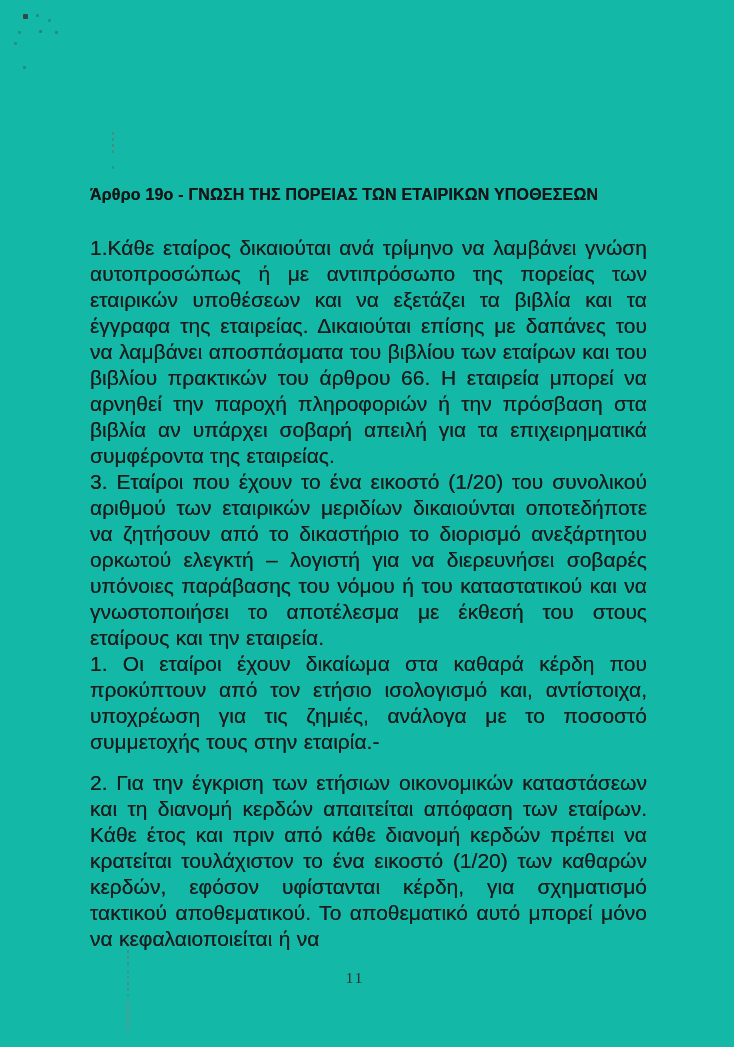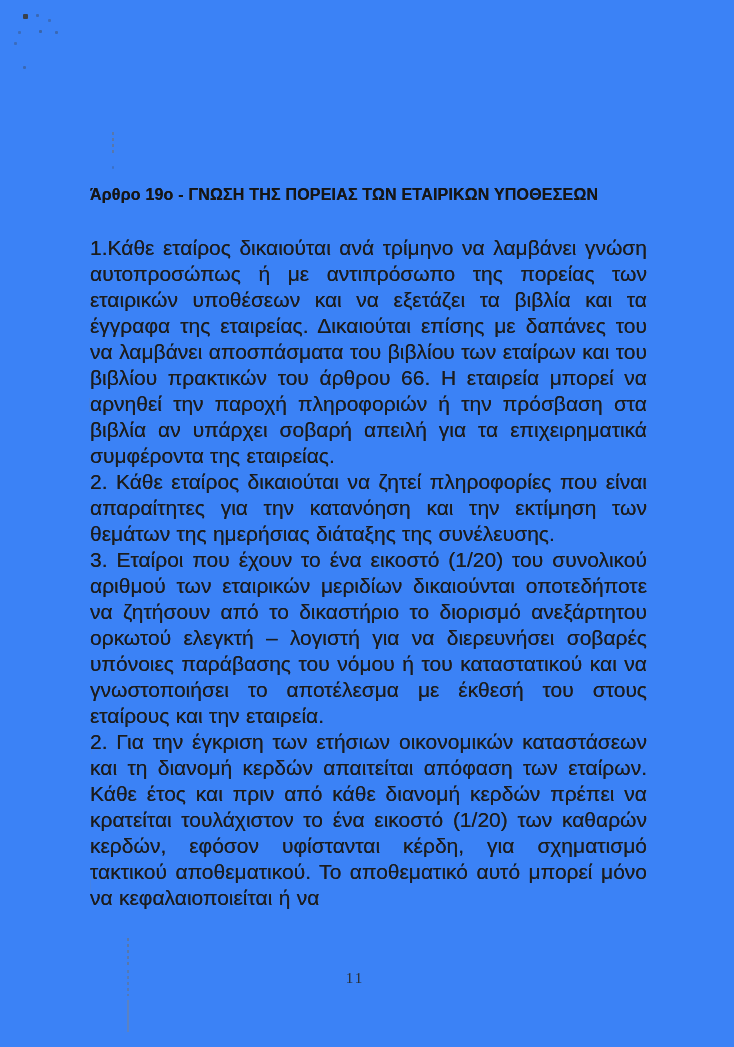--- a/index.html
+++ b/index.html
@@ -10,21 +10,21 @@
   body {
     width: 734px;
     height: 1047px;
     position: relative;
     overflow: hidden;
     font-family: "Liberation Sans", sans-serif;
   }
   .page {
     position: absolute;
     inset: 0;
-    background: #3b82f6;
+    background: #14b8a6;
   }
   .content {
     position: absolute;
     left: 90px;
     top: 186px;
     width: 557px;
     color: #1b1b1b;
   }
   .article-heading {
     font-size: 16px;
@@ -41,21 +41,21 @@
   .article p {
     margin: 0;
     font-size: 21px;
     line-height: 26px;
     text-align: justify;
     word-spacing: 0.5px;
     color: #1c1c1c;
     text-shadow: 0 0 0.45px rgba(25,25,25,0.8);
   }
   .article.spaced p + p {
-    margin-top: 24px;
+    margin-top: 15px;
   }
   .page-number {
     position: absolute;
     top: 970px;
     left: 0;
     width: 710px;
     text-align: center;
     font-family: "Liberation Serif", serif;
     font-size: 15px;
     letter-spacing: 2px;
@@ -105,26 +105,26 @@
   <div class="vdash" style="left:127px;top:938px;height:28px;"></div>
   <div class="vdash" style="left:127px;top:970px;height:26px;opacity:0.85;"></div>
   <div class="vline" style="left:127px;top:1000px;height:32px;"></div>
 
   <div class="content">
 
     <div class="article-heading">Άρθρο 19ο - ΓΝΩΣΗ ΤΗΣ ΠΟΡΕΙΑΣ ΤΩΝ ΕΤΑΙΡΙΚΩΝ ΥΠΟΘΕΣΕΩΝ</div>
 
     <div class="article">
       <p>1.Κάθε εταίρος δικαιούται ανά τρίμηνο να λαμβάνει γνώση αυτοπροσώπως ή με αντιπρόσωπο της πορείας των εταιρικών υποθέσεων και να εξετάζει τα βιβλία και τα έγγραφα της εταιρείας. Δικαιούται επίσης με δαπάνες του να λαμβάνει αποσπάσματα του βιβλίου των εταίρων και του βιβλίου πρακτικών του άρθρου 66. Η εταιρεία μπορεί να αρνηθεί την παροχή πληροφοριών ή την πρόσβαση στα βιβλία αν υπάρχει σοβαρή απειλή για τα επιχειρηματικά συμφέροντα της εταιρείας.</p>
-      <p>2. Κάθε εταίρος δικαιούται να ζητεί πληροφορίες που είναι απαραίτητες για την κατανόηση και την εκτίμηση των θεμάτων της ημερήσιας διάταξης της συνέλευσης.</p>
       <p>3. Εταίροι που έχουν το ένα εικοστό (1/20) του συνολικού αριθμού των εταιρικών μεριδίων δικαιούνται οποτεδήποτε να ζητήσουν από το δικαστήριο το διορισμό ανεξάρτητου ορκωτού ελεγκτή – λογιστή για να διερευνήσει σοβαρές υπόνοιες παράβασης του νόμου ή του καταστατικού και να γνωστοποιήσει το αποτέλεσμα με έκθεσή του στους εταίρους και την εταιρεία.</p>
     </div>
 
 
     <div class="article spaced">
+      <p>1. Οι εταίροι έχουν δικαίωμα στα καθαρά κέρδη που προκύπτουν από τον ετήσιο ισολογισμό και, αντίστοιχα, υποχρέωση για τις ζημιές, ανάλογα με το ποσοστό συμμετοχής τους στην εταιρία.-</p>
       <p>2. Για την έγκριση των ετήσιων οικονομικών καταστάσεων και τη διανομή κερδών απαιτείται απόφαση των εταίρων. Κάθε έτος και πριν από κάθε διανομή κερδών πρέπει να κρατείται τουλάχιστον το ένα εικοστό (1/20) των καθαρών κερδών, εφόσον υφίστανται κέρδη, για σχηματισμό τακτικού αποθεματικού. Το αποθεματικό αυτό μπορεί μόνο να κεφαλαιοποιείται ή να</p>
     </div>
 
   </div>
 
   <div class="page-number">11</div>
 
 </div>
 
 </body></html>

